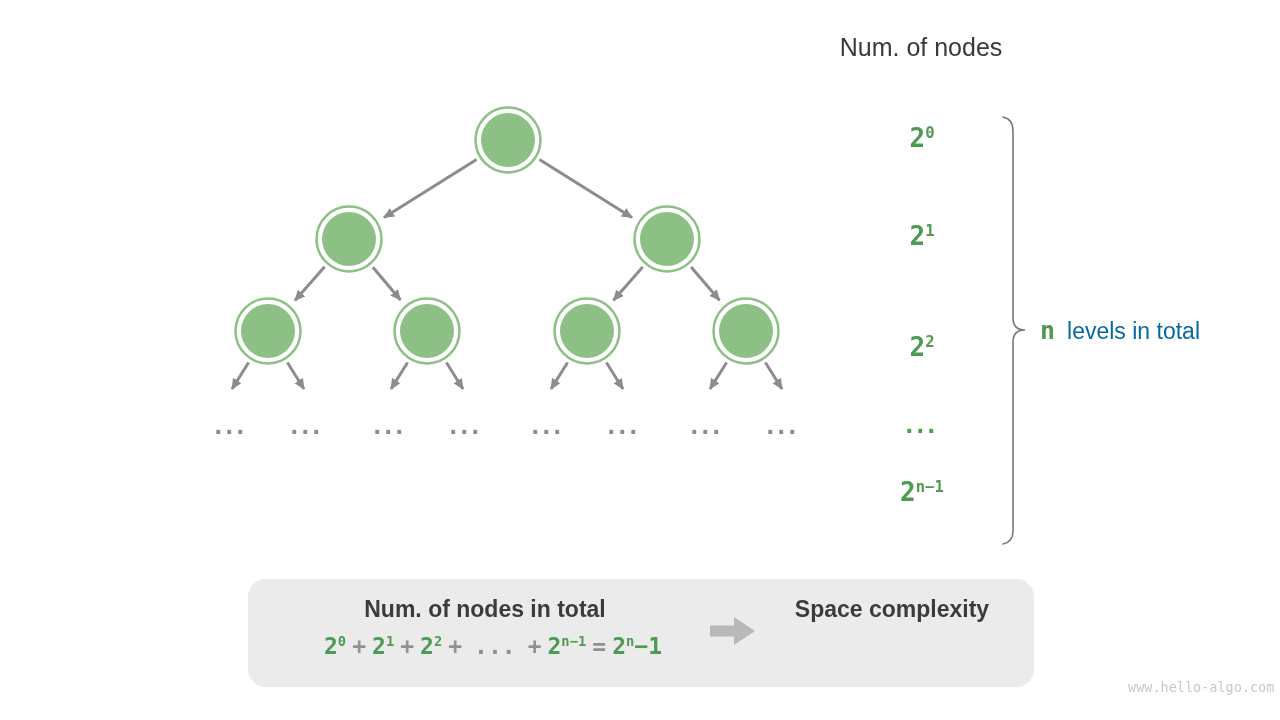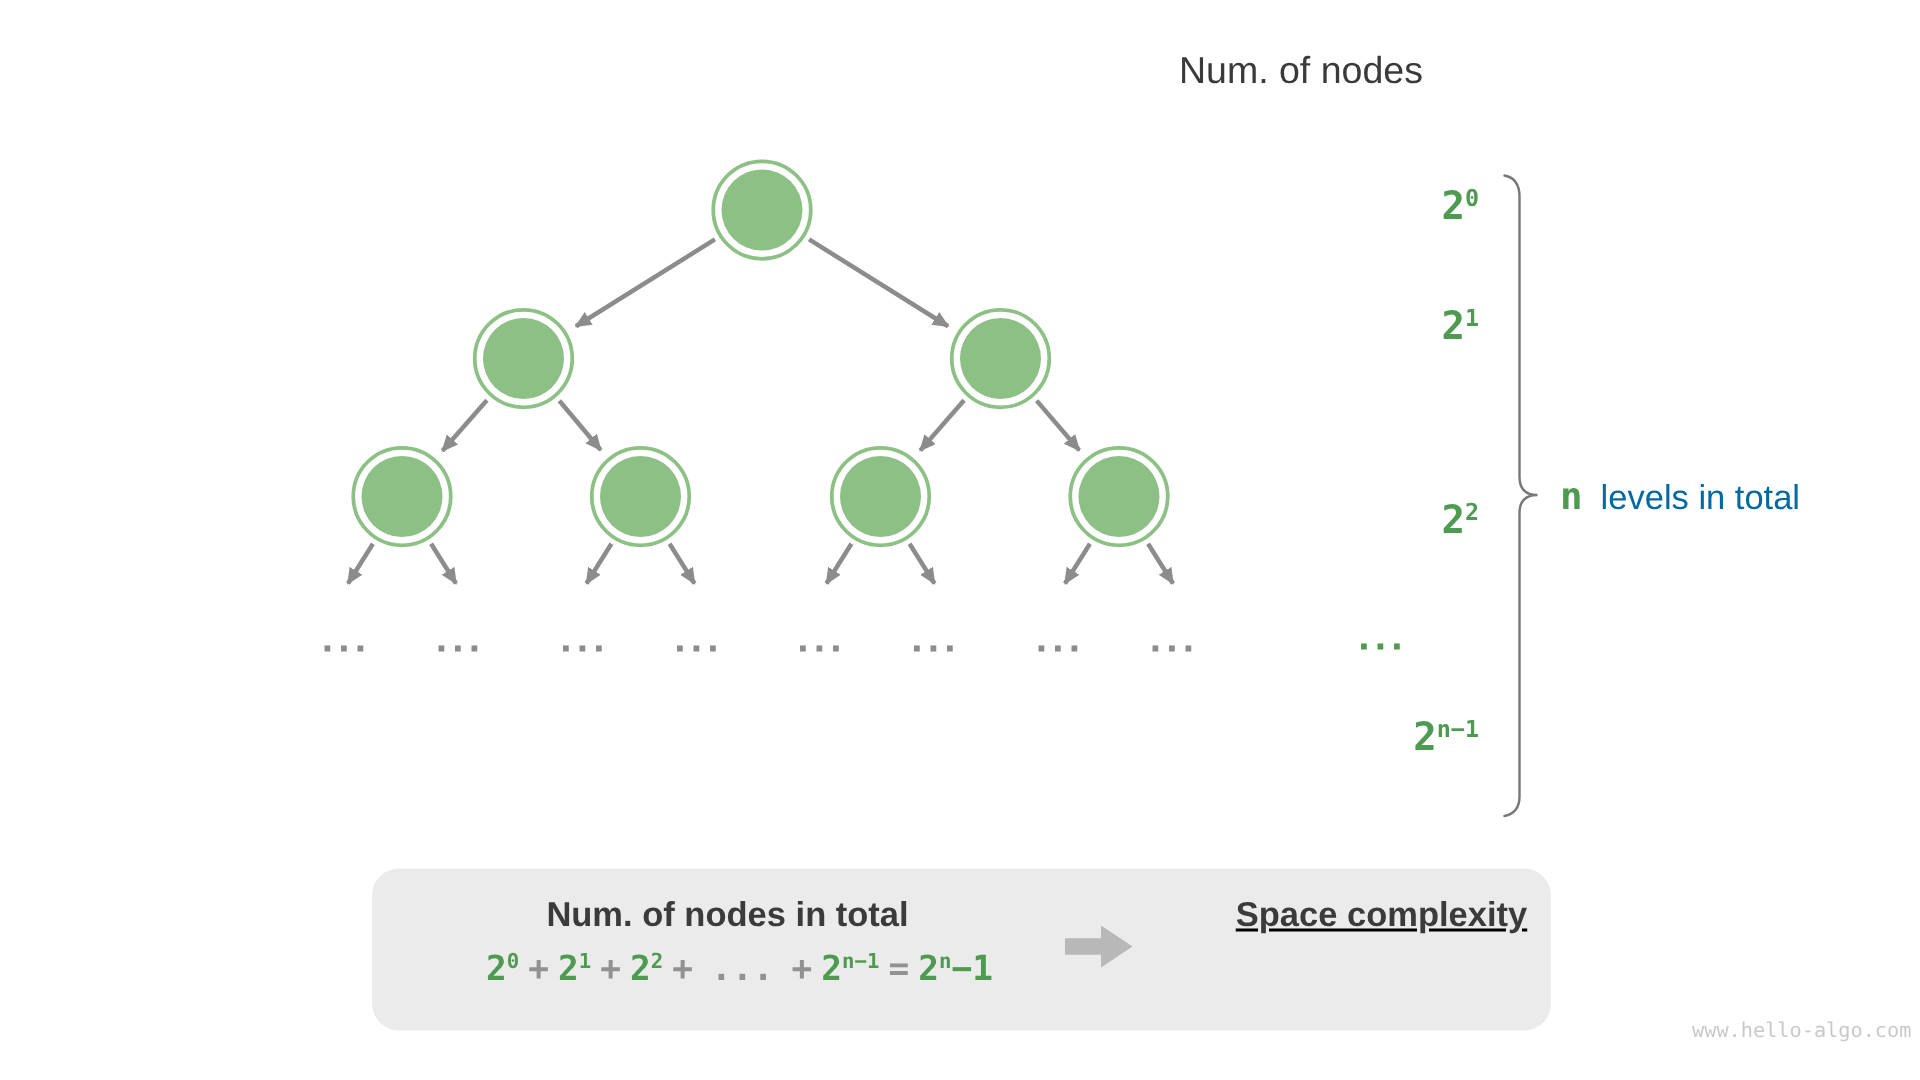--- a/index.html
+++ b/index.html
@@ -4,37 +4,37 @@
 <style>
   html,body { margin:0; padding:0; }
   body {
     width:1280px; height:720px; background:#ffffff; position:relative;
     overflow:hidden; font-family:"Liberation Sans", sans-serif;
   }
   .abs { position:absolute; }
 
   
   .header {
-    left:786px; top:32px; width:270px; 
+    left:786px; top:32px; width:270px; text-align:center;
     font-size:25px; line-height:30px; color:#3a3a3a;
   }
 
   
   .tree-svg { left:0; top:0; pointer-events:none; }
 
   
   .tdots {
     top:417px; transform:translateX(-50%);
     font-weight:bold; font-size:27px; letter-spacing:2px; color:#8c8c8c;
     font-family:"Liberation Sans", sans-serif;
   }
 
   
   .lvl {
-    left:858px; width:128px; text-align:right;
+    left:858px; width:128px; text-align:center;
     font-family:"DejaVu Sans Mono", monospace; font-weight:bold;
     font-size:26px; color:#4e9a51;
   }
   .lvl-dots {
     left:858px; width:128px; text-align:center; top:416px;
     font-weight:bold; font-size:27px; letter-spacing:2px; color:#4e9a51;
   }
   sup { font-size:0.60em; vertical-align:0.55em; letter-spacing:0; }
 
   
@@ -44,21 +44,21 @@
     font-size:25px; color:#4e9a51; margin-right:12px;
   }
   .brace-label .txt { font-size:23px; color:#0369a1; }
 
   
   .sbox {
     left:248px; top:579px; width:786px; height:108px;
     background:#ebebeb; border-radius:18px;
   }
   .left-col  { position:absolute; left:0;   top:17px; width:474px; text-align:center; }
-  .right-col { position:absolute; left:547px; top:17px; width:252px; text-align:center;text-decoration:underline; }
+  .right-col { position:absolute; left:518px; top:17px; width:252px; text-align:center; }
   .box-title { font-weight:bold; font-size:23px; color:#3b3b3b; }
   .formula {
     margin-top:10px; font-family:"DejaVu Sans Mono", monospace;
     font-weight:bold; font-size:23px; color:#4e9a51; white-space:nowrap;padding-left:16px;
   }
   .formula .op { color:#919191; margin:0 6px; }
   .complexity { margin-top:8px; font-weight:bold; font-size:24px; color:#e3242b; white-space:nowrap; }
   .complexity .big-o { font-family:"DejaVu Sans Mono", monospace; margin-left:10px; }
   .box-arrow { position:absolute; left:462px; top:37px; }
 
@@ -140,21 +140,21 @@
 <span class="abs tdots" style="left:390px">···</span>
 <span class="abs tdots" style="left:466px">···</span>
 <span class="abs tdots" style="left:548px">···</span>
 <span class="abs tdots" style="left:624px">···</span>
 <span class="abs tdots" style="left:707px">···</span>
 <span class="abs tdots" style="left:783px">···</span>
 
 <div class="abs lvl" style="top:123px">
   <span>2</span><sup>0</sup>
 </div>
-<div class="abs lvl" style="top:203px">
+<div class="abs lvl" style="top:221px">
   <span>2</span><sup>1</sup>
 </div>
 <div class="abs lvl" style="top:332px">
   <span>2</span><sup>2</sup>
 </div>
 <div class="abs lvl-dots">···</div>
 <div class="abs lvl" style="top:477px">
   <span>2</span><sup>n−1</sup>
 </div>
 

